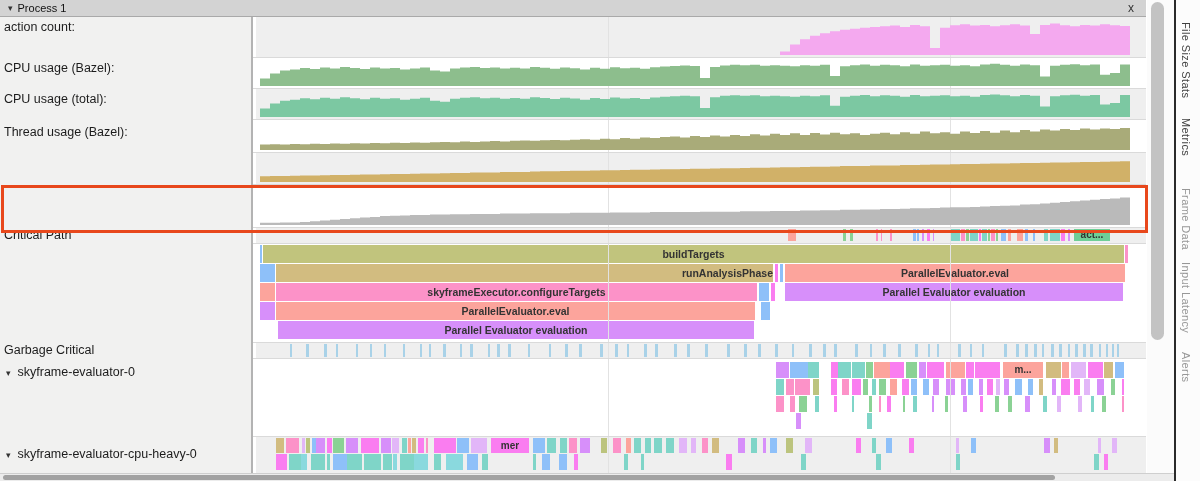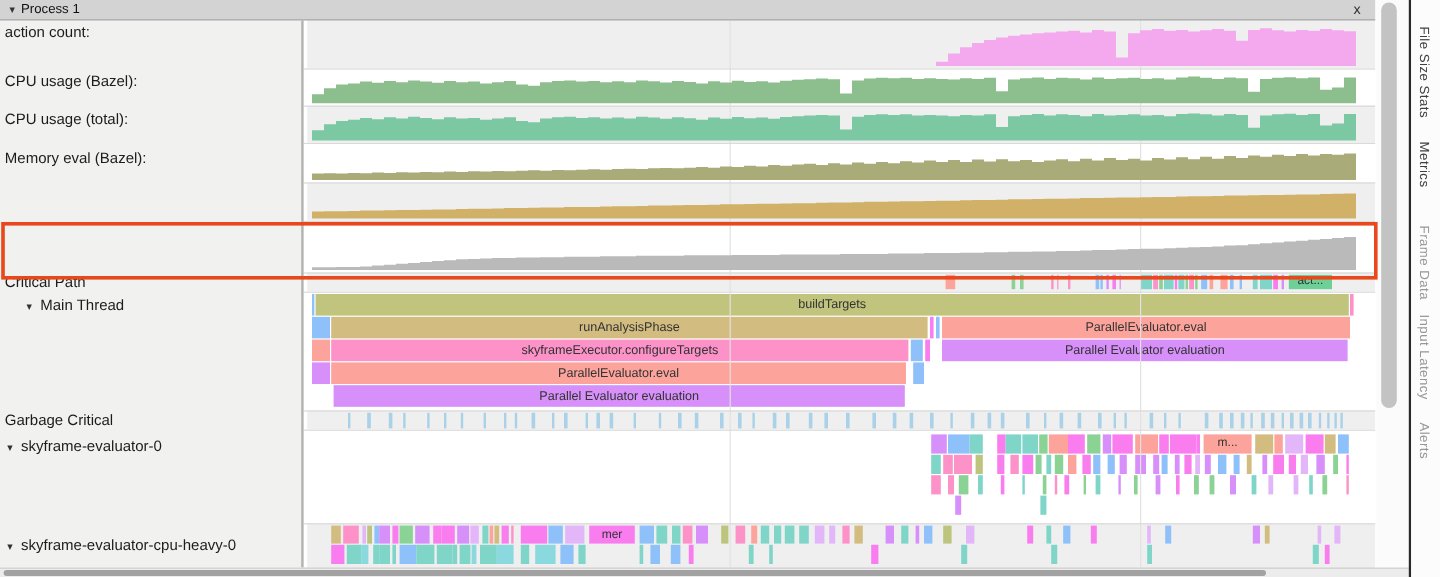--- a/index.html
+++ b/index.html
@@ -7,21 +7,21 @@
        font-family:"Liberation Sans",sans-serif;-webkit-font-smoothing:antialiased;}
   .header{position:absolute;left:0;top:0;width:1146px;height:16px;background:#d3d3d3;
           border-bottom:1px solid #a9a9a9;z-index:60;display:flex;align-items:center;}
   .header .tri{font-size:9px;color:#333;margin:0 5px 0 8px;}
   .header .title{font-size:11px;color:#111;}
   .header .close{position:absolute;right:12px;top:1px;font-size:12px;color:#333;cursor:pointer;}
   .labelcol{position:absolute;left:0;top:17px;width:251px;height:456px;background:#f1f1f0;
             border-right:2px solid #b3b3b3;z-index:10;}
   .rowlabel{position:absolute;left:0;width:250px;font-size:12.5px;color:#1c1c1c;white-space:nowrap;z-index:12;}
   .rowlabel .tri{font-size:9px;color:#333;margin-right:7px;}
-  .trackarea{position:absolute;left:256px;width:890px;overflow:hidden;}
+  .trackarea{position:absolute;left:256px;width:890px;overflow:hidden;font-weight:bold;}
   .gridline{position:absolute;top:17px;height:456px;width:1px;background:#e2e2e2;z-index:1;}
   .rowline{position:absolute;left:0;width:1146px;height:1px;background:#dadada;z-index:6;}
   .slice{position:absolute;overflow:hidden;text-align:center;font-size:10.5px;color:#333;}
   .slice span{display:block;white-space:nowrap;}
   .counter-svg{position:absolute;left:0;top:0;z-index:3;}
   .hlbox{position:absolute;border:3px solid #e8481c;z-index:45;pointer-events:none;}
   .vscroll{position:absolute;left:1147px;top:0;width:27px;height:473px;background:#fbfbfb;z-index:20;}
   .vthumb{position:absolute;left:4px;top:2px;width:13px;height:338px;background:#c3c3c3;border-radius:7px;}
   .hscroll{position:absolute;left:0;top:473px;width:1174px;height:8px;background:#ececec;border-top:1px solid #cfcfcf;z-index:20;}
   .hthumb{position:absolute;left:3px;top:1px;width:1052px;height:5px;background:#a2a2a2;border-radius:3px;}
@@ -38,23 +38,22 @@
 <div class="app">
   <div class="header">
     <span class="tri">▾</span>
     <span class="title">Process 1</span>
     <span class="close">x</span>
   </div>
   <div class="labelcol">
       <div class="rowlabel" style="top: 3px; padding-left: 4px;"><span>action count:</span></div>
       <div class="rowlabel" style="top: 44px; padding-left: 4px;"><span>CPU usage (Bazel):</span></div>
       <div class="rowlabel" style="top: 75px; padding-left: 4px;"><span>CPU usage (total):</span></div>
-      <div class="rowlabel" style="top: 108px; padding-left: 4px;"><span>Memory eval (Bazel):</span></div>
+      <div class="rowlabel" style="top: 108px; padding-left: 4px;"><span>Thread usage (Bazel):</span></div>
       <div class="rowlabel" style="top: 211px; padding-left: 4px;"><span>Critical Path</span></div>
-      <div class="rowlabel" style="top: 230px; padding-left: 22px;"><span class="tri">▾</span><span>Main Thread</span></div>
       <div class="rowlabel" style="top: 326px; padding-left: 4px;"><span>Garbage Critical</span></div>
       <div class="rowlabel" style="top: 348px; padding-left: 6px;"><span class="tri">▾</span><span>skyframe-evaluator-0</span></div>
       <div class="rowlabel" style="top: 430px; padding-left: 6px;"><span class="tri">▾</span><span>skyframe-evaluator-cpu-heavy-0</span></div>
     </div>
   <div id="tracks-root">
       <div class="trackarea" style="top: 16px; height: 41px; background: rgb(239, 239, 239);">
         <svg width="890" height="41" class="counter-svg">
           <path d="M4,39 L4,39.0 L14,39.0 L14,39.0 L24,39.0 L24,39.0 L34,39.0 L34,39.0 L44,39.0 L44,39.0 L54,39.0 L54,39.0 L64,39.0 L64,39.0 L74,39.0 L74,39.0 L84,39.0 L84,39.0 L94,39.0 L94,39.0 L104,39.0 L104,39.0 L114,39.0 L114,39.0 L124,39.0 L124,39.0 L134,39.0 L134,39.0 L144,39.0 L144,39.0 L154,39.0 L154,39.0 L164,39.0 L164,39.0 L174,39.0 L174,39.0 L184,39.0 L184,39.0 L194,39.0 L194,39.0 L204,39.0 L204,39.0 L214,39.0 L214,39.0 L224,39.0 L224,39.0 L234,39.0 L234,39.0 L244,39.0 L244,39.0 L254,39.0 L254,39.0 L264,39.0 L264,39.0 L274,39.0 L274,39.0 L284,39.0 L284,39.0 L294,39.0 L294,39.0 L304,39.0 L304,39.0 L314,39.0 L314,39.0 L324,39.0 L324,39.0 L334,39.0 L334,39.0 L344,39.0 L344,39.0 L354,39.0 L354,39.0 L364,39.0 L364,39.0 L374,39.0 L374,39.0 L384,39.0 L384,39.0 L394,39.0 L394,39.0 L404,39.0 L404,39.0 L414,39.0 L414,39.0 L424,39.0 L424,39.0 L434,39.0 L434,39.0 L444,39.0 L444,39.0 L454,39.0 L454,39.0 L464,39.0 L464,39.0 L474,39.0 L474,39.0 L484,39.0 L484,39.0 L494,39.0 L494,39.0 L504,39.0 L504,39.0 L514,39.0 L514,39.0 L524,39.0 L524,35.5 L534,35.5 L534,28.5 L544,28.5 L544,23.3 L554,23.3 L554,19.8 L564,19.8 L564,17.3 L574,17.3 L574,15.2 L584,15.2 L584,13.8 L594,13.8 L594,12.8 L604,12.8 L604,11.7 L614,11.7 L614,11.0 L624,11.0 L624,10.3 L634,10.3 L634,9.6 L644,9.6 L644,11.0 L654,11.0 L654,8.9 L664,8.9 L664,10.3 L674,10.3 L674,32.0 L684,32.0 L684,11.7 L694,11.7 L694,9.3 L704,9.3 L704,8.2 L714,8.2 L714,9.6 L724,9.6 L724,8.9 L734,8.9 L734,10.3 L744,10.3 L744,9.3 L754,9.3 L754,8.2 L764,8.2 L764,9.6 L774,9.6 L774,18.0 L784,18.0 L784,8.9 L794,8.9 L794,7.5 L804,7.5 L804,9.3 L814,9.3 L814,10.3 L824,10.3 L824,8.9 L834,8.9 L834,9.6 L844,9.6 L844,8.2 L854,8.2 L854,9.3 L864,9.3 L864,10.0 L874,10.0 L874,39 Z" fill="#f4a9ef"></path>
         </svg>
       </div>
@@ -117,21 +116,21 @@
           <span style="font-size: 10px;">act...</span>
         </div>
       </div>
       <div class="trackarea" style="top: 243px; height: 99px; background: rgb(255, 255, 255);">
         <div class="slice" style="left: 4px; width: 2px; top: 2px; height: 18px; background: rgb(142, 192, 249); line-height: 18px;"></div>
         <div class="slice" style="left: 7px; width: 861px; top: 2px; height: 18px; background: rgb(193, 196, 125); line-height: 18px;">
           <span style="font-size: 10.5px;">buildTargets</span>
         </div>
         <div class="slice" style="left: 869px; width: 3px; top: 2px; height: 18px; background: rgb(252, 146, 200); line-height: 18px;"></div>
         <div class="slice" style="left: 4px; width: 15px; top: 21px; height: 18px; background: rgb(142, 192, 249); line-height: 18px;"></div>
-        <div class="slice" style="left: 20px; width: 497px; top: 21px; height: 18px; background: rgb(210, 188, 128); line-height: 18px;">
+        <div class="slice" style="left: 20px; width: 497px; top: 21px; height: 18px; background: rgb(210, 188, 128); line-height: 18px; text-align: right;">
           <span style="font-size: 10.5px;">runAnalysisPhase</span>
         </div>
         <div class="slice" style="left: 519px; width: 3px; top: 21px; height: 18px; background: rgb(250, 125, 240); line-height: 18px;"></div>
         <div class="slice" style="left: 524px; width: 3px; top: 21px; height: 18px; background: rgb(142, 192, 249); line-height: 18px;"></div>
         <div class="slice" style="left: 529px; width: 340px; top: 21px; height: 18px; background: rgb(252, 164, 156); line-height: 18px;">
           <span style="font-size: 10.5px;">ParallelEvaluator.eval</span>
         </div>
         <div class="slice" style="left: 4px; width: 15px; top: 40px; height: 18px; background: rgb(252, 164, 156); line-height: 18px;"></div>
         <div class="slice" style="left: 20px; width: 481px; top: 40px; height: 18px; background: rgb(252, 146, 200); line-height: 18px;">
           <span style="font-size: 10.5px;">skyframeExecutor.configureTargets</span>

